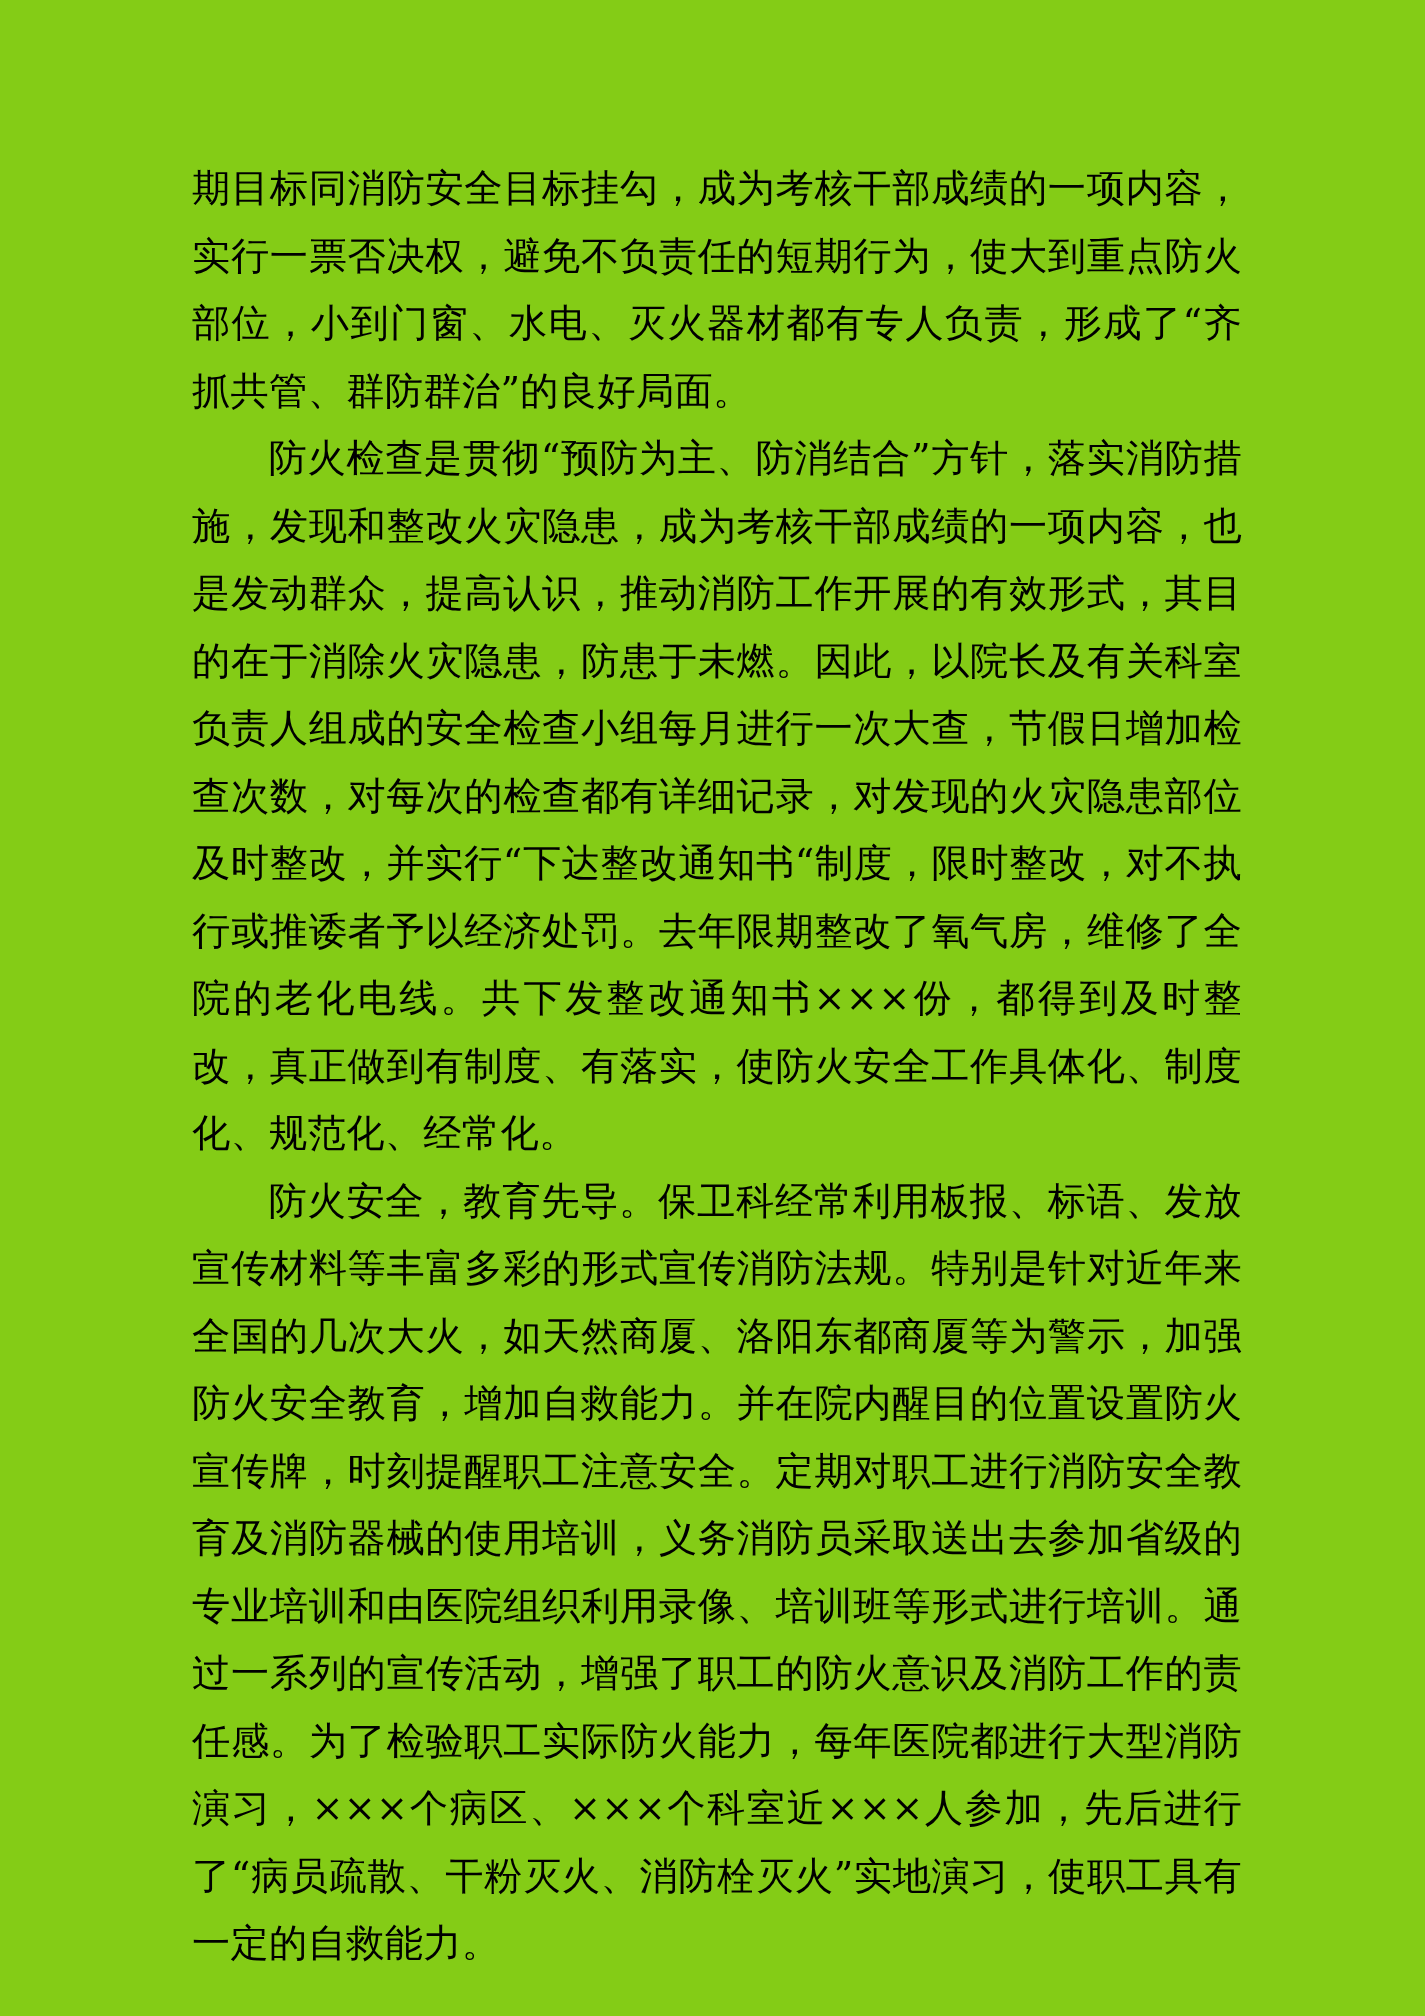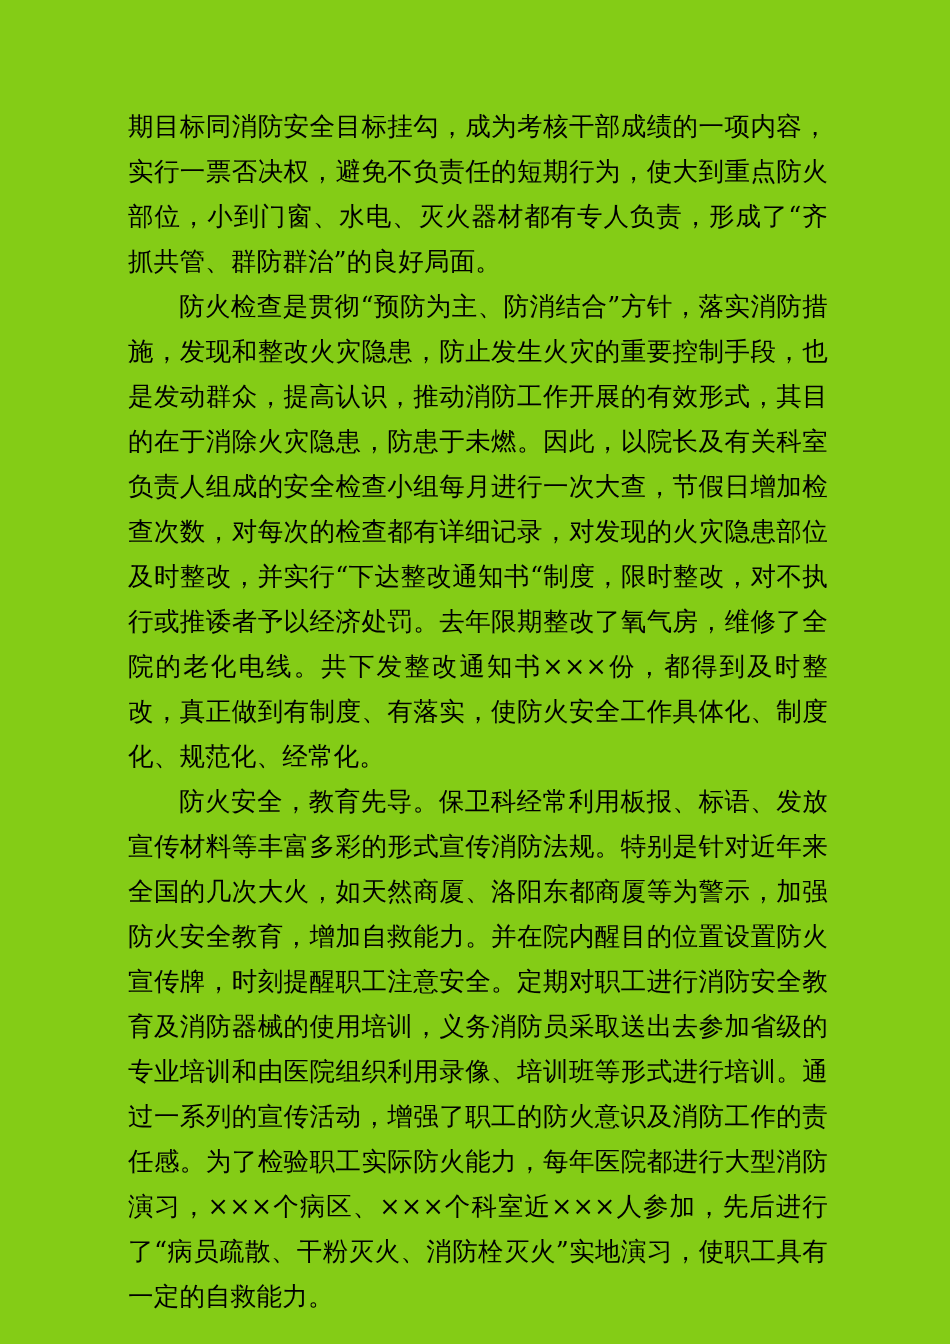--- a/index.html
+++ b/index.html
@@ -61,18 +61,18 @@
     white-space: nowrap;
   }
 </style>
 </head>
 <body>
 
 <div class="page">
 
   <div class="content">
     <p class="para">期目标同消防安全目标挂勾，成为考核干部成绩的一项内容，实行一票否决权，避免不负责任的短期行为，使大到重点防火部位，小到门窗、水电、灭火器材都有专人负责，形成了“齐抓共管、群防群治”的良好局面。</p>
-    <p class="para indent">防火检查是贯彻“预防为主、防消结合”方针，落实消防措施，发现和整改火灾隐患，防止发生火灾的重要控制手段，也是发动群众，提高认识，推动消防工作开展的有效形式，其目的在于消除火灾隐患，防患于未燃。因此，以院长及有关科室负责人组成的安全检查小组每月进行一次大查，节假日增加检查次数，对每次的检查都有详细记录，对发现的火灾隐患部位及时整改，并实行“下达整改通知书“制度，限时整改，对不执行或推诿者予以经济处罚。去年限期整改了氧气房，维修了全院的老化电线。共下发整改通知书×××份，都得到及时整改，真正做到有制度、有落实，使防火安全工作具体化、制度化、规范化、经常化。</p>
+    <p class="para indent">防火检查是贯彻“预防为主、防消结合”方针，落实消防措施，发现和整改火灾隐患，成为考核干部成绩的一项内容，也是发动群众，提高认识，推动消防工作开展的有效形式，其目的在于消除火灾隐患，防患于未燃。因此，以院长及有关科室负责人组成的安全检查小组每月进行一次大查，节假日增加检查次数，对每次的检查都有详细记录，对发现的火灾隐患部位及时整改，并实行“下达整改通知书“制度，限时整改，对不执行或推诿者予以经济处罚。去年限期整改了氧气房，维修了全院的老化电线。共下发整改通知书×××份，都得到及时整改，真正做到有制度、有落实，使防火安全工作具体化、制度化、规范化、经常化。</p>
     <p class="para indent">防火安全，教育先导。保卫科经常利用板报、标语、发放宣传材料等丰富多彩的形式宣传消防法规。特别是针对近年来全国的几次大火，如天然商厦、洛阳东都商厦等为警示，加强防火安全教育，增加自救能力。并在院内醒目的位置设置防火宣传牌，时刻提醒职工注意安全。定期对职工进行消防安全教育及消防器械的使用培训，义务消防员采取送出去参加省级的专业培训和由医院组织利用录像、培训班等形式进行培训。通过一系列的宣传活动，增强了职工的防火意识及消防工作的责任感。为了检验职工实际防火能力，每年医院都进行大型消防演习，×××个病区、×××个科室近×××人参加，先后进行了“病员疏散、干粉灭火、消防栓灭火”实地演习，使职工具有一定的自救能力。</p>
   </div>
 
 
 </div>
 
 </body></html>

